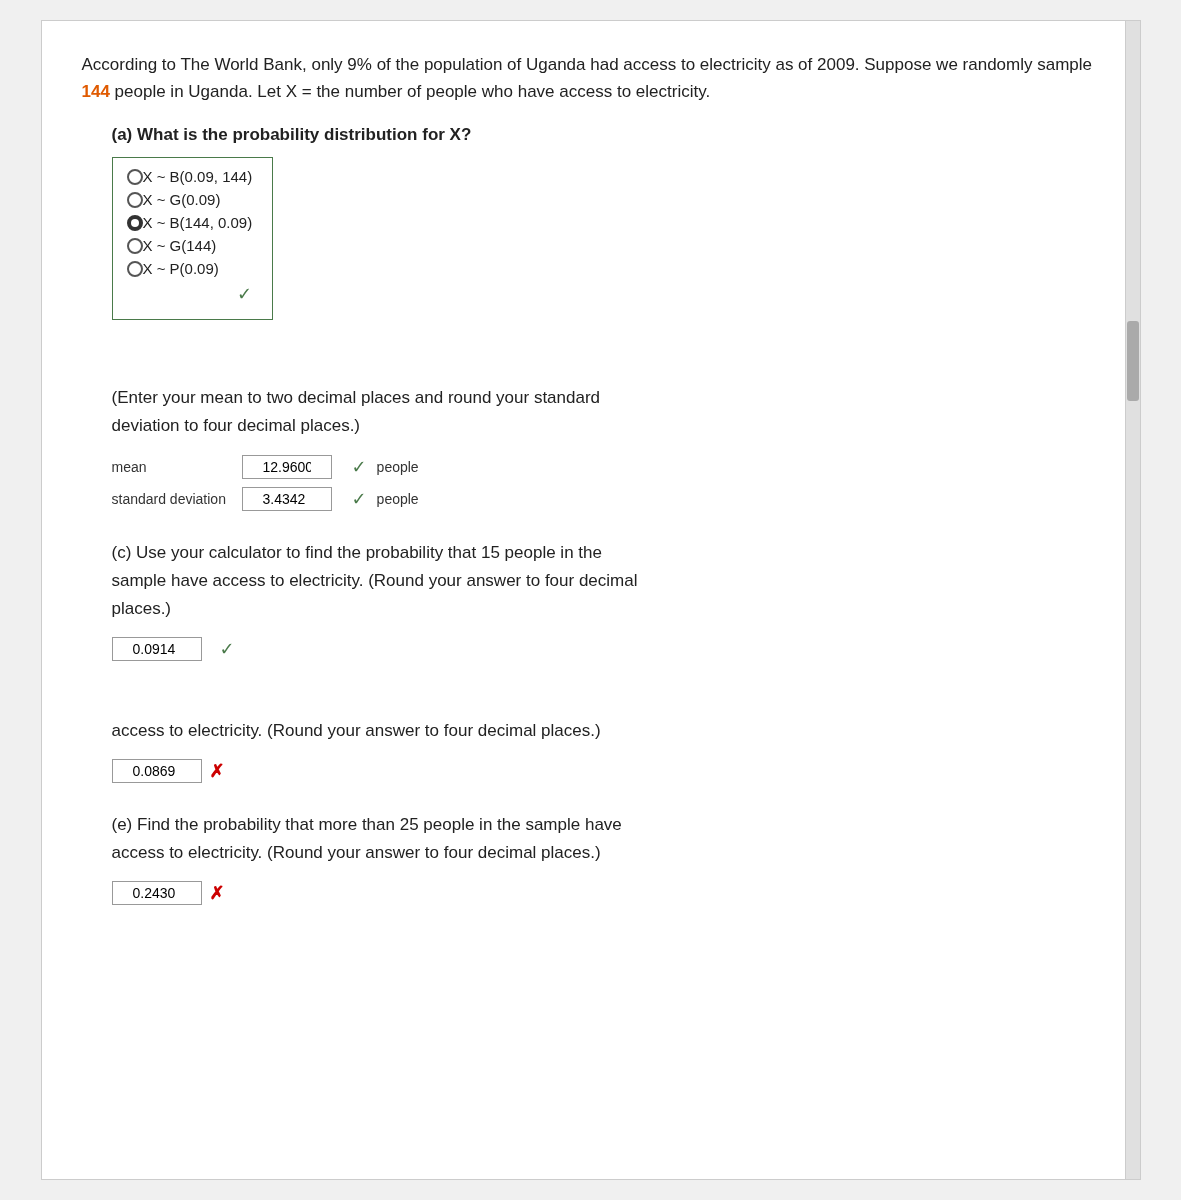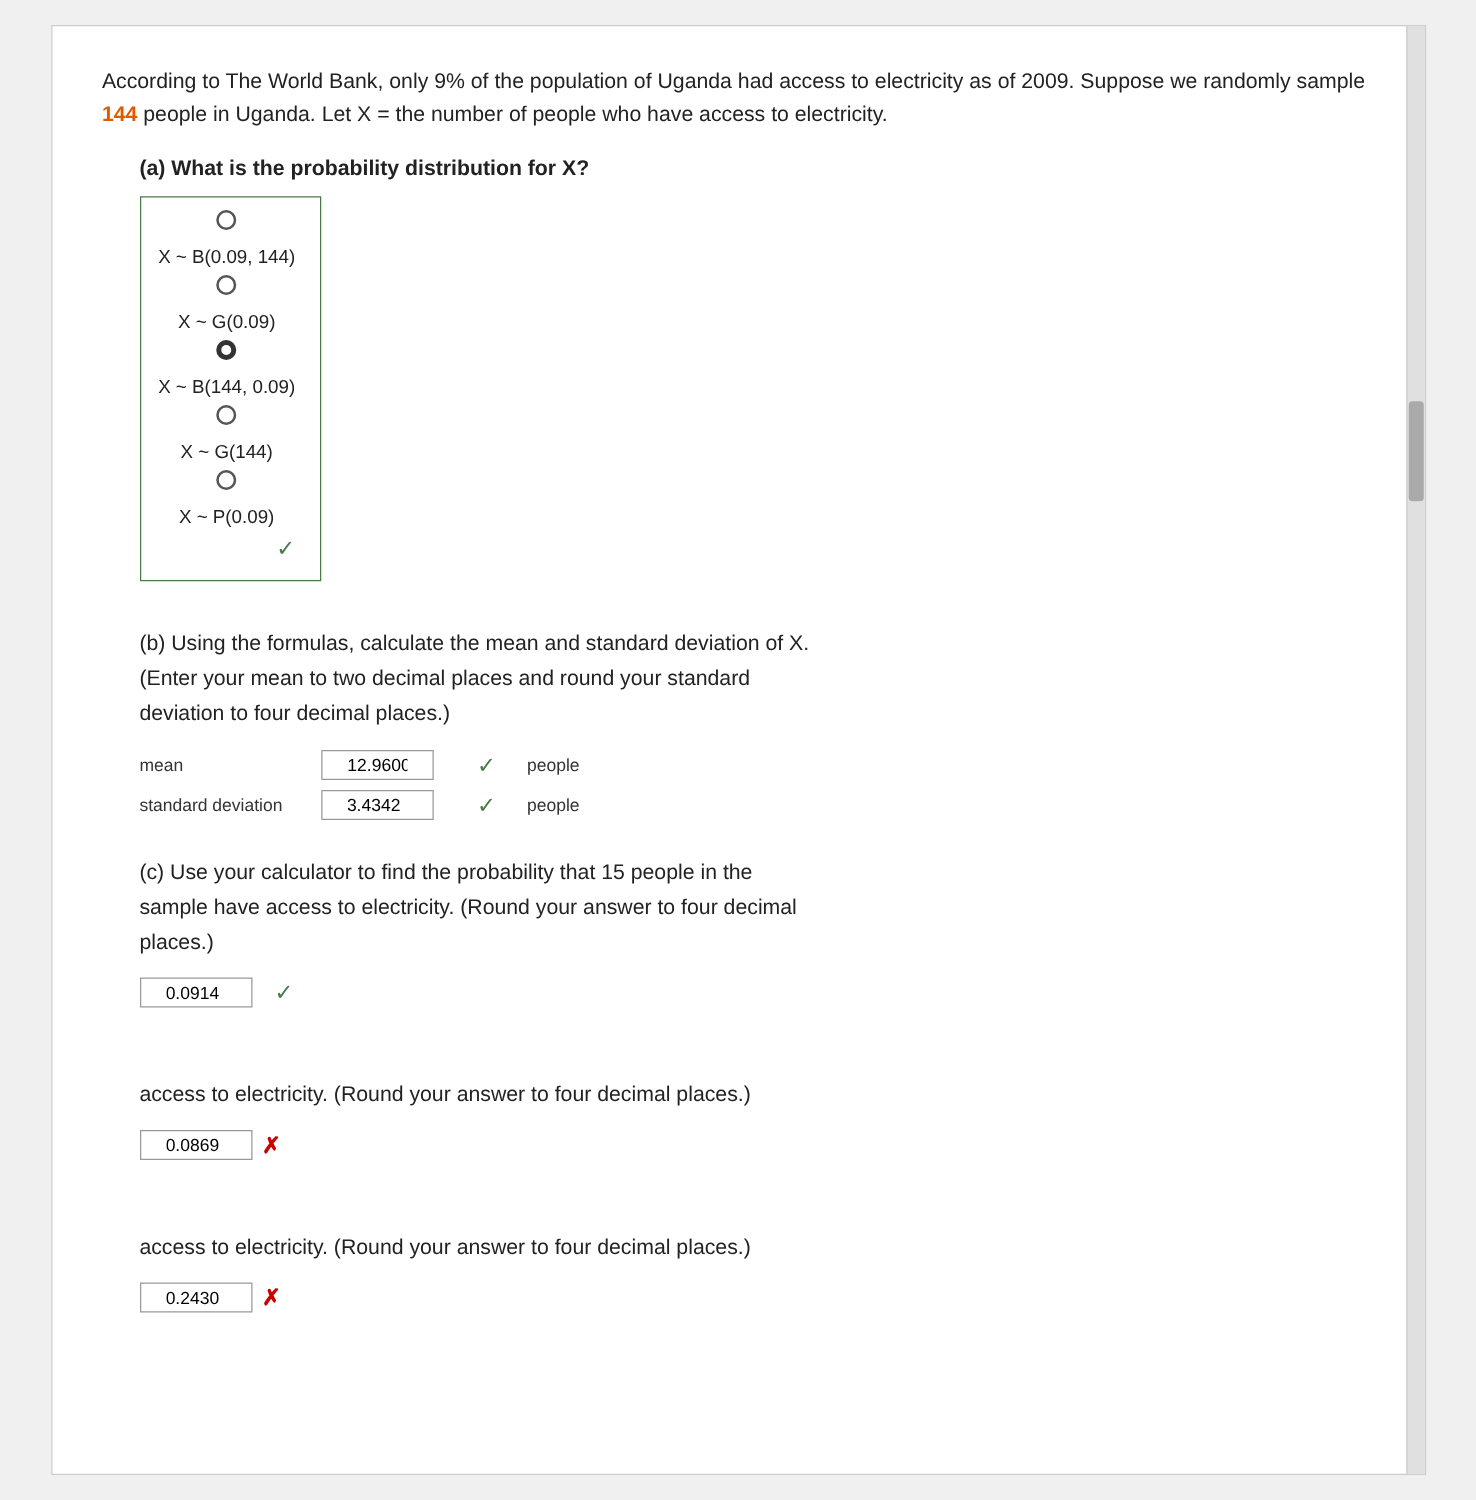--- a/index.html
+++ b/index.html
@@ -71,22 +71,21 @@
       border: 1px solid #4a7a4a;
       display: inline-block;
       padding: 10px 20px 14px 14px;
       margin-bottom: 8px;
     }
     .radio-option {
       display: flex;
       align-items: center;
       margin-bottom: 6px;
       font-size: 15px;
-      gap: 13px;
-      flex-direction: column;
+      gap: 0;
     }
     .radio-circle {
       width: 16px;
       height: 16px;
       border-radius: 50%;
       border: 2px solid #555;
       display: inline-block;
       flex-shrink: 0;
       position: relative;
     }
@@ -116,21 +115,21 @@
 
     
     .part-b-text {
       font-size: 17px;
       line-height: 1.65;
       margin-bottom: 14px;
     }
     .input-row {
       display: flex;
       align-items: center;
-      gap: 25px;
+      gap: 10px;
       margin-bottom: 8px;
       font-size: 14px;
     }
     .input-label {
       min-width: 120px;
       font-size: 14px;
       color: #333;
     }
     .answer-input {
       border: 1px solid #999;
@@ -195,21 +194,21 @@
         <span>X ~ P(0.09)</span>
       </div>
       <div class="checkmark-row">
         <span class="checkmark-green">✓</span>
       </div>
     </div>
   </div>
 
   <div class="section">
     <p class="part-b-text">
-      <span>(b) Using the formulas, calculate the mean and standard deviation of X.</span><br>
+      <br>
       <span>(Enter your mean to two decimal places and round your standard</span><br>
       <span>deviation to four decimal places.)</span>
     </p>
     <div class="input-row">
       <span class="input-label">mean</span>
       <input class="answer-input" type="text" readonly="" value="12.9600" style="">
       <span class="checkmark-green">✓</span>
       <span class="unit-label">people</span>
     </div>
     <div class="input-row">
@@ -238,21 +237,21 @@
       <span>access to electricity. (Round your answer to four decimal places.)</span>
     </p>
     <div class="answer-row">
       <input class="answer-input" type="text" readonly="" value="0.0869" style="">
       <span class="x-mark">✗</span>
     </div>
   </div>
 
   <div class="section">
     <p class="part-text">
-      <br>
+      <span>(e) Find the probability that more than 25 people in the sample have</span><br>
       <span>access to electricity. (Round your answer to four decimal places.)</span>
     </p>
     <div class="answer-row">
       <input class="answer-input" type="text" readonly="" value="0.2430" style="">
       <span class="x-mark">✗</span>
     </div>
   </div>
 </div>
 
 </body></html>

